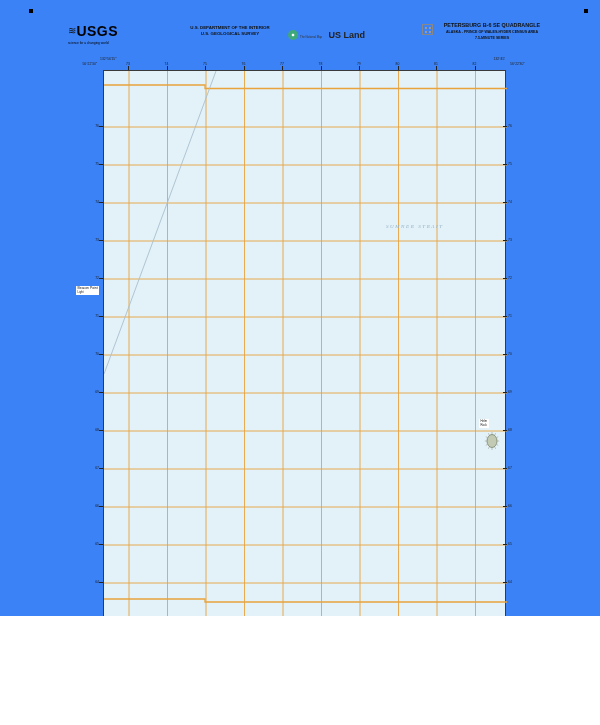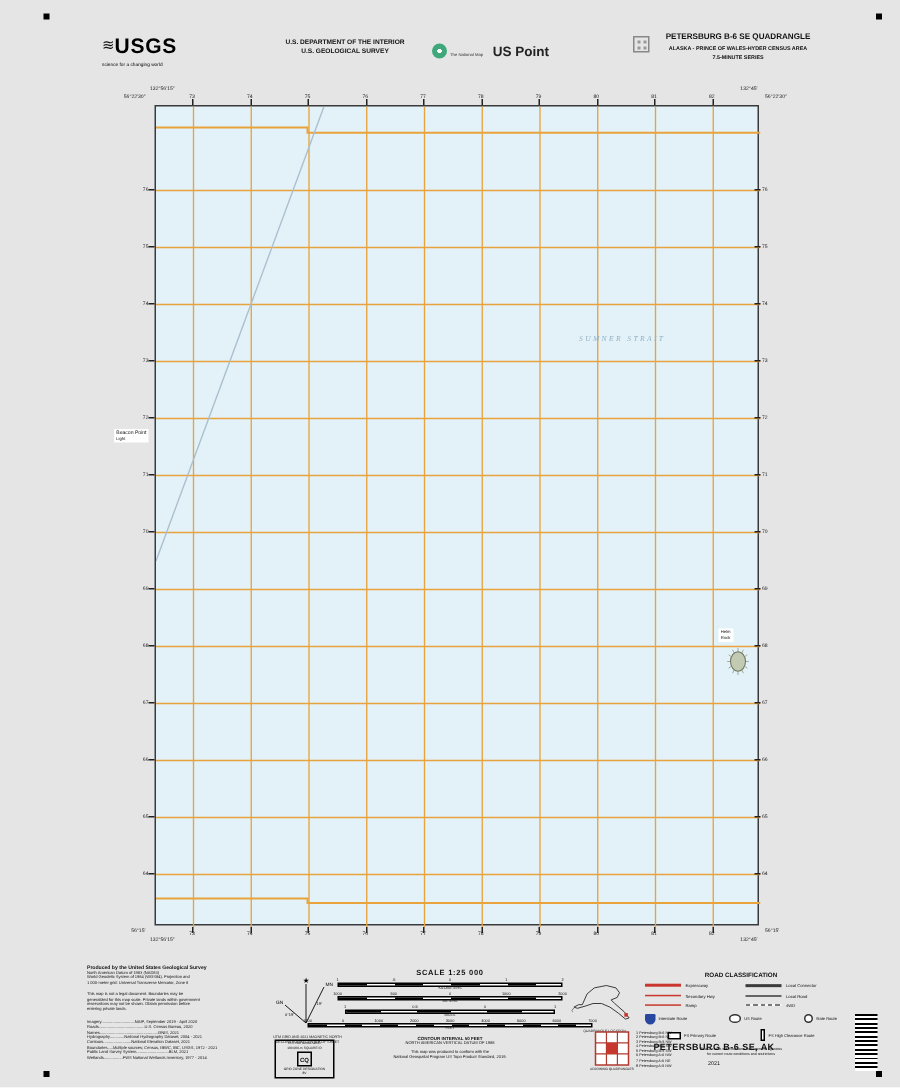--- a/index.html
+++ b/index.html
@@ -1,18 +1,18 @@
 <!DOCTYPE html>
 <html><head>
 <meta charset="utf-8">
 <style>
   * { margin:0; padding:0; box-sizing:border-box; }
   html,body { background:#fff; }
   body { font-family:"Liberation Sans", sans-serif; color:#111; }
-  .page { position:relative; width:600px; height:725px; background:#e5e5e5; overflow:hidden; }
+  .page { position:relative; width:600px; height:616px; background:#3b82f6; overflow:hidden; }
   .cmark { position:absolute; width:4px; height:4px; background:#000; }
 
   
   .usgs-logo { position:absolute; left:68px; top:22px; width:70px; }
   .usgs-word { font-weight:bold; font-size:14px; letter-spacing:0.5px; color:#000; }
   .usgs-wave { font-size:10px; vertical-align:2px; }
   .usgs-tag { font-size:3.2px; color:#000; margin-top:1px; }
   .dept { position:absolute; left:150px; top:25px; width:160px; text-align:center; }
   .dept div { font-size:4.4px; font-weight:bold; line-height:6px; }
   .ustopo { position:absolute; left:288px; top:24px; width:80px; }
@@ -124,21 +124,21 @@
   <div class="usgs-logo">
     <div><span class="usgs-wave">≋</span><span class="usgs-word">USGS</span></div>
     <div class="usgs-tag">science for a changing world</div>
   </div>
   <div class="dept">
     <div>U.S. DEPARTMENT OF THE INTERIOR</div>
     <div>U.S. GEOLOGICAL SURVEY</div>
   </div>
   <div class="ustopo">
     <span class="ustopo-ico"></span><span class="ustopo-small">The National Map</span>
-    <div class="ustopo-word">US Point</div>
+    <div class="ustopo-word">US Land</div>
   </div>
   <div class="geo-ico"></div>
   <div class="titleblock">
     <div class="title1">PETERSBURG B-6 SE QUADRANGLE</div>
     <div class="title2">ALASKA - PRINCE OF WALES-HYDER CENSUS AREA</div>
     <div class="title3">7.5-MINUTE SERIES</div>
   </div>
 
   <div class="map">
     <svg id="map-svg" width="403" height="547" viewBox="0 0 403 547">

